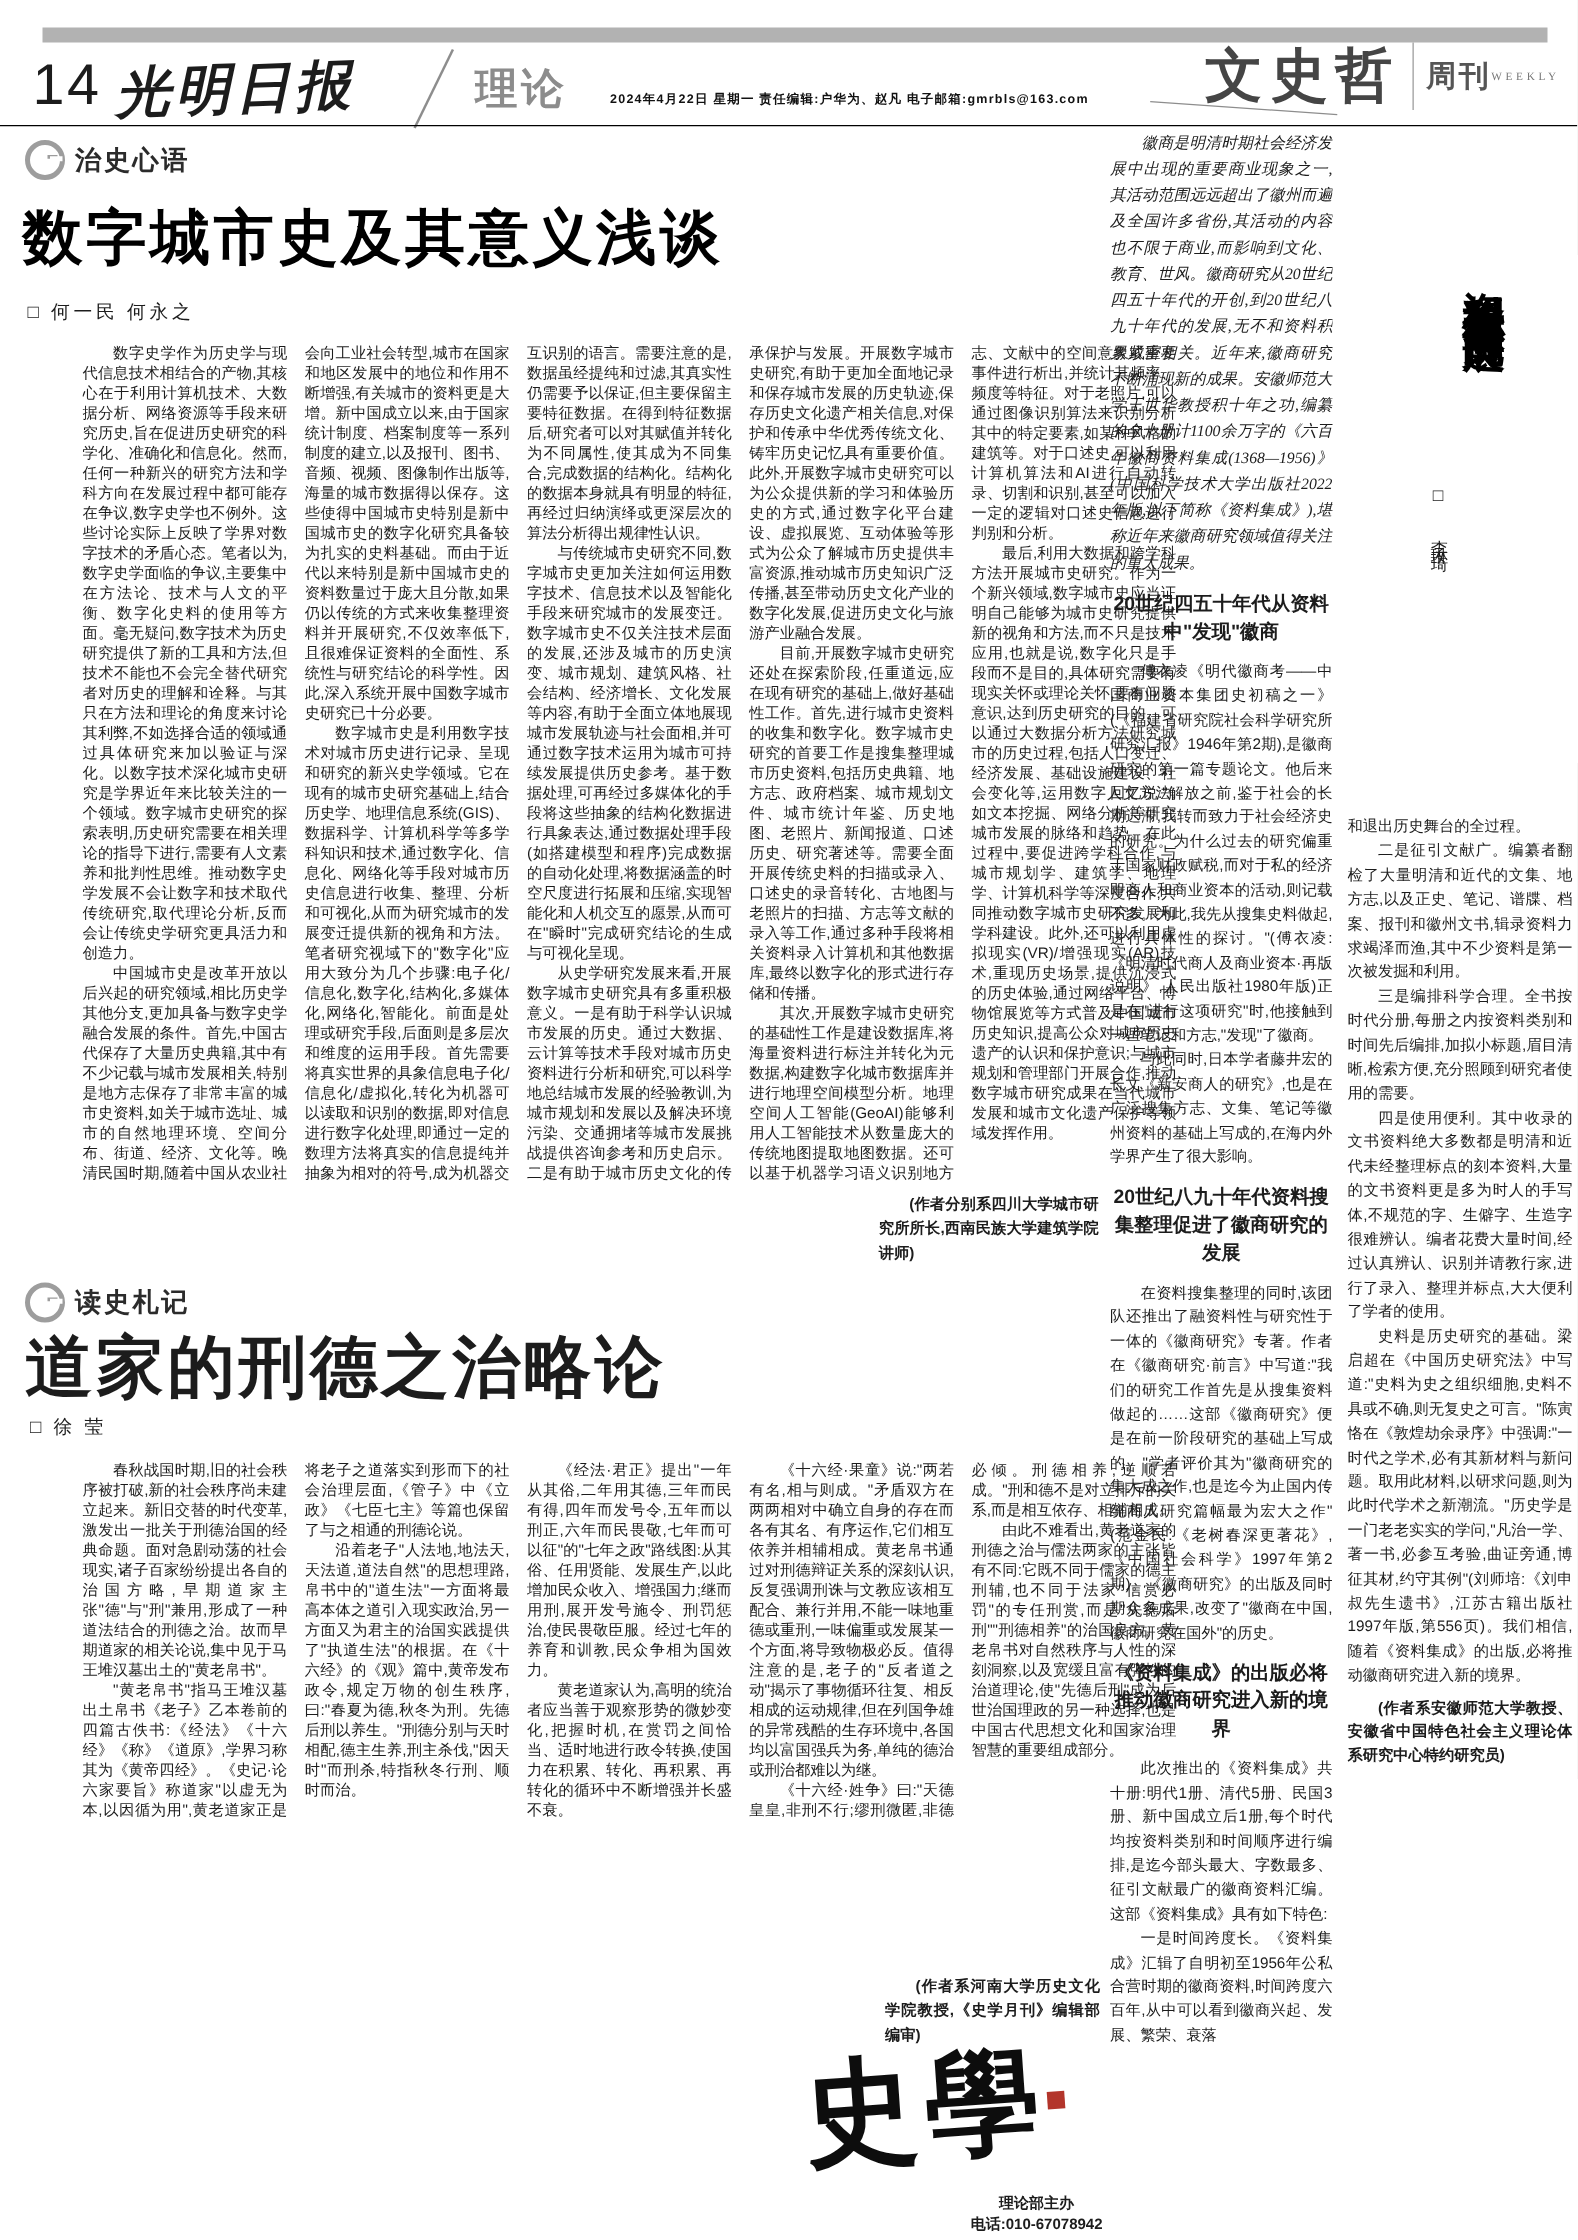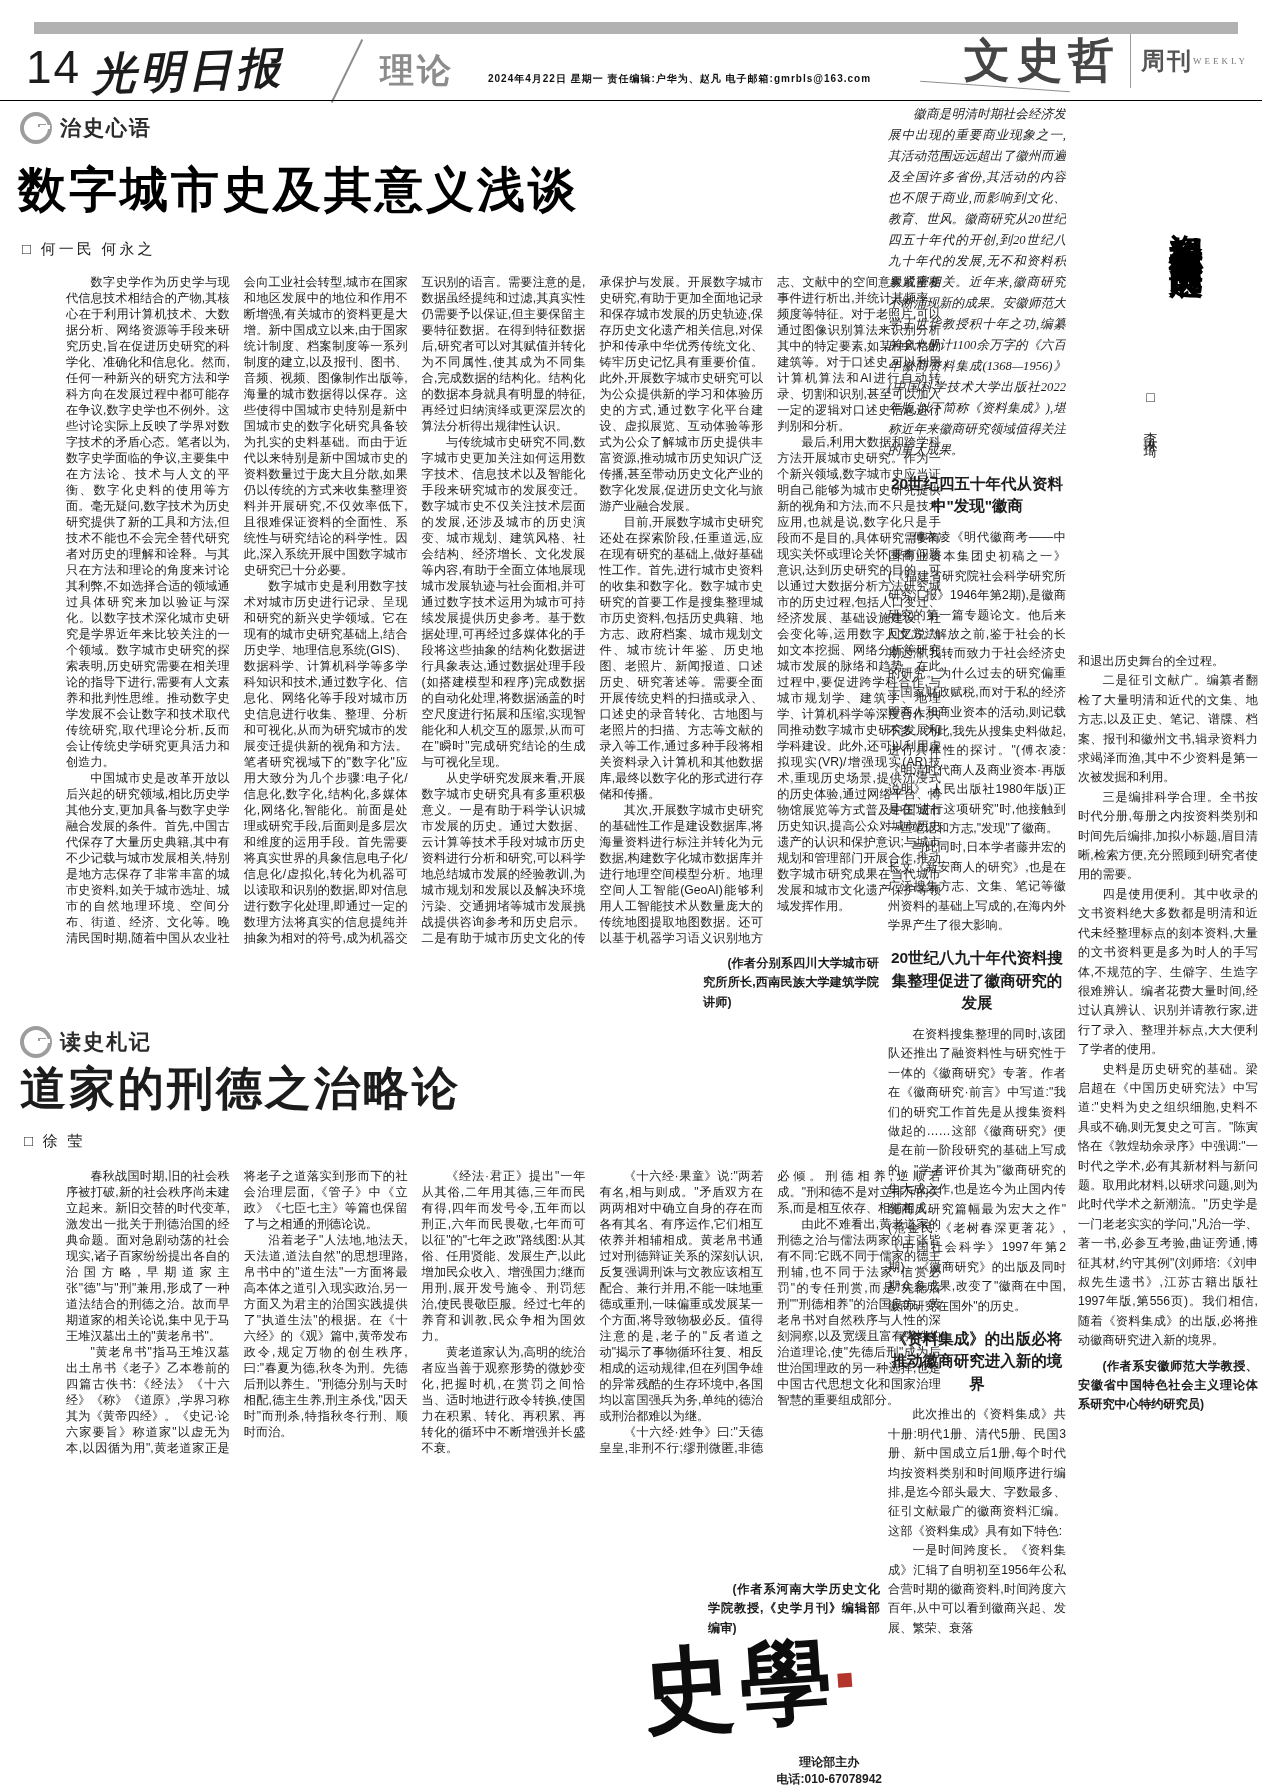--- a/index.html
+++ b/index.html
@@ -39,21 +39,21 @@
   .tx-h{margin:8px 0 8px 0;font-size:15.5px;font-weight:bold;line-height:1.45;text-align:left;text-indent:0;}
   .tx-kai{margin:0 0 10px 0;text-indent:2em;font-family:"Liberation Serif",serif;font-style:italic;
           font-size:12.6px;line-height:21px;}
   .tx-attr{margin:6px 0 0 0;font-weight:bold;text-indent:2em;}
   .attr-float{position:absolute;background:#fff;font-size:12.2px;line-height:19.4px;font-weight:bold;
               text-align:justify;text-indent:2em;padding:2px 0;}
   #a1-attr{left:703px;top:952px;width:176px;height:66px;}
   
   #a3-kicker{left:20px;top:1026px;}
   #a3-title{position:absolute;left:20px;top:1058px;width:700px;font-family:"Liberation Serif",serif;
-            font-size:46px;font-weight:900;letter-spacing:3px;}
+            font-size:54px;font-weight:900;letter-spacing:3px;}
   #a3-byline{position:absolute;left:24px;top:1132px;font-family:"Liberation Serif",serif;font-size:15px;letter-spacing:3px;}
   #a3-body{position:absolute;left:18px;top:1168px;width:875px;height:604px;column-count:5;}
   #a3-attr{left:708px;top:1578px;width:172px;height:84px;}
   
   #shixue{position:absolute;left:572px;top:1640px;width:350px;height:150px;background:#fff;}
   #shixue .callig{display:flex;align-items:flex-start;justify-content:center;gap:6px;
                   font-family:"Liberation Serif",serif;font-weight:900;font-size:92px;line-height:1;
                   transform:rotate(-4deg);color:#0d0d0d;}
   #shixue .seal{width:14px;height:14px;background:#b3352b;margin-top:40px;}
   #shixue .foot{position:absolute;right:40px;bottom:2px;text-align:center;font-size:12px;font-weight:bold;line-height:17px;}

